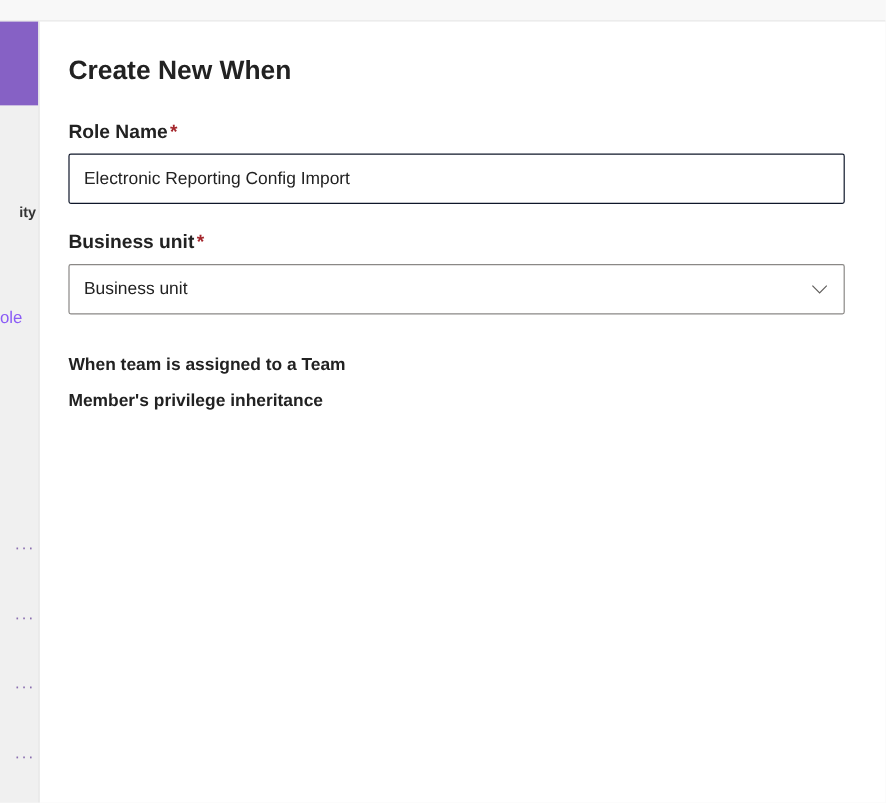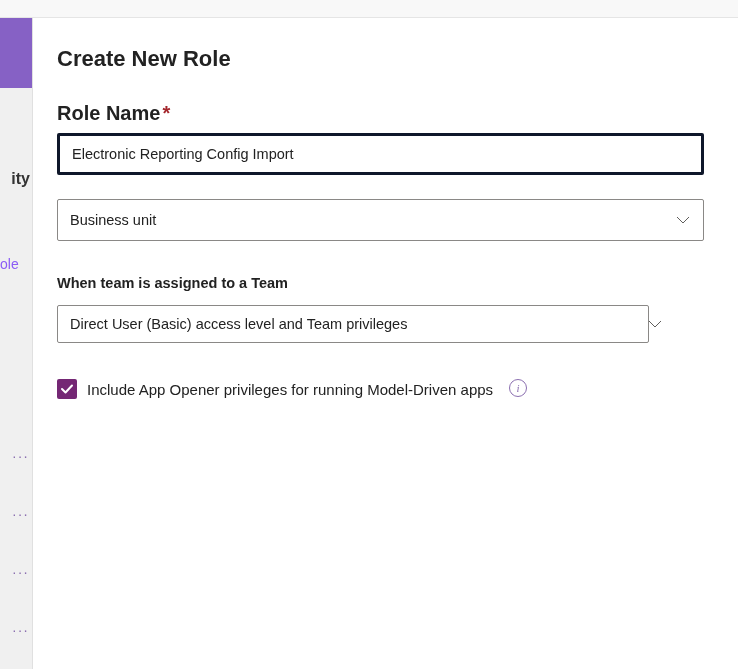--- a/index.html
+++ b/index.html
@@ -31,21 +31,21 @@
       width: 32px;
       bottom: 0;
       background: #f0f0f0;
     }
     .left-peek {
       position: absolute;
       left: 0;
       top: 170px;
       width: 30px;
       color: #333;
-      font-size: 16px;
+      font-size: 12px;
       font-weight: 600;
       text-align: right;
       overflow: hidden;
       white-space: nowrap;
     }
     .left-peek2 {
       position: absolute;
       left: 0;
       top: 256px;
       width: 30px;
@@ -72,34 +72,34 @@
       padding: 28px 34px 20px 24px;
       border-left: 1px solid #e0e0e0;
     }
     .panel-title {
       font-size: 22px;
       font-weight: 600;
       color: #222;
       margin-bottom: 30px;
     }
     .field-label {
-      font-size: 20px;
+      font-size: 16px;
       font-weight: 600;
       color: #222;
       margin-bottom: 8px;
       display: block;
     }
     .required {
       color: #a4262c;
       margin-left: 2px;
     }
     .text-input {
       width: 100%;
       height: 42px;
-      border: 3px solid #0f172a;
+      border: 1px solid #0f172a;
       border-radius: 2px;
       padding: 0 12px;
       font-size: 14.5px;
       font-family: inherit;
       color: #222;
       margin-bottom: 24px;
       background: #fff;
     }
     .select-wrap {
       position: relative;
@@ -199,53 +199,38 @@
 <div class="left-strip"></div>
 <div class="left-bg"></div>
 <div class="left-peek">ity</div>
 <div class="left-peek2">ole</div>
 <div class="dots" style="top:448px">···</div>
 <div class="dots" style="top:506px">···</div>
 <div class="dots" style="top:564px">···</div>
 <div class="dots" style="top:622px">···</div>
 
 <div class="panel">
-  <h1 class="panel-title">Create New Role</h1>
+  <h1 class="panel-title">Create New When</h1>
 
   <label class="field-label">
     <span>Role Name</span><span class="required">*</span>
   </label>
   <input type="text" class="text-input" value="Electronic Reporting Config Import" style="">
 
+  <label class="field-label">
+    <span>Business unit</span><span class="required">*</span>
+  </label>
   <div class="select-wrap">
     <div class="select-display">
       <span>Business unit</span>
     </div>
     <span class="chevron">
       <svg width="14" height="8" viewBox="0 0 14 8">
           <path d="M1 1 L7 7 L13 1" stroke="#605e5c" stroke-width="1" fill="none"></path>
         </svg>
     </span>
   </div>
 
   <div class="section-heading">When team is assigned to a Team</div>
 
-  <div class="select-wrap narrow">
-    <div class="select-display">
-      <span>Direct User (Basic) access level and Team privileges</span>
-    </div>
-    <span class="chevron" style="right:42px">
-      <svg width="14" height="8" viewBox="0 0 14 8">
-          <path d="M1 1 L7 7 L13 1" stroke="#605e5c" stroke-width="1" fill="none"></path>
-        </svg>
-    </span>
-  </div>
-
-  <div class="checkbox-row">
-    <div class="checkbox">
-      <svg width="14" height="14" viewBox="0 0 14 14">
-          <path d="M2 7 L5.5 10.5 L12 3.5" stroke="#fff" stroke-width="2" fill="none" stroke-linecap="round" stroke-linejoin="round"></path>
-        </svg>
-    </div>
-    <span class="checkbox-label">Include App Opener privileges for running Model-Driven apps</span>
-    <span class="info-icon">i</span>
-  </div>
+  <label class="select-label2">Member's privilege inheritance</label>
+
 </div>
 
 </body></html>

